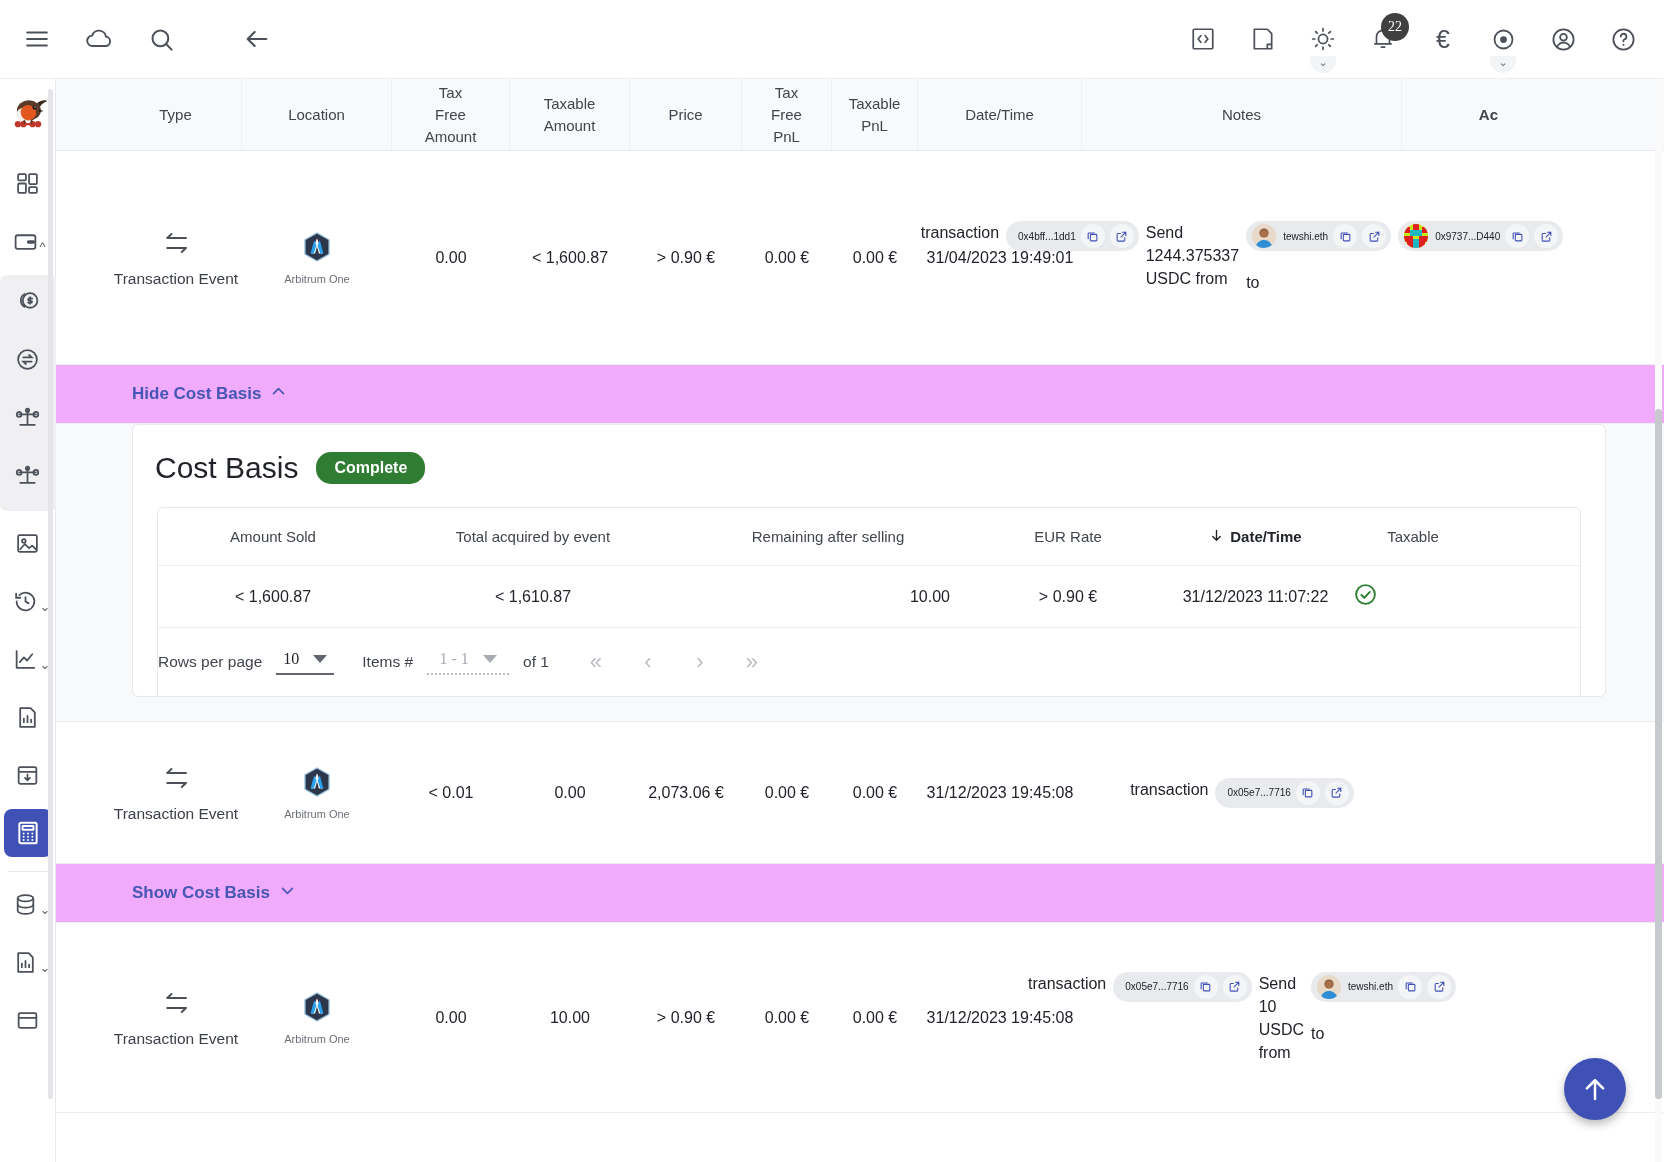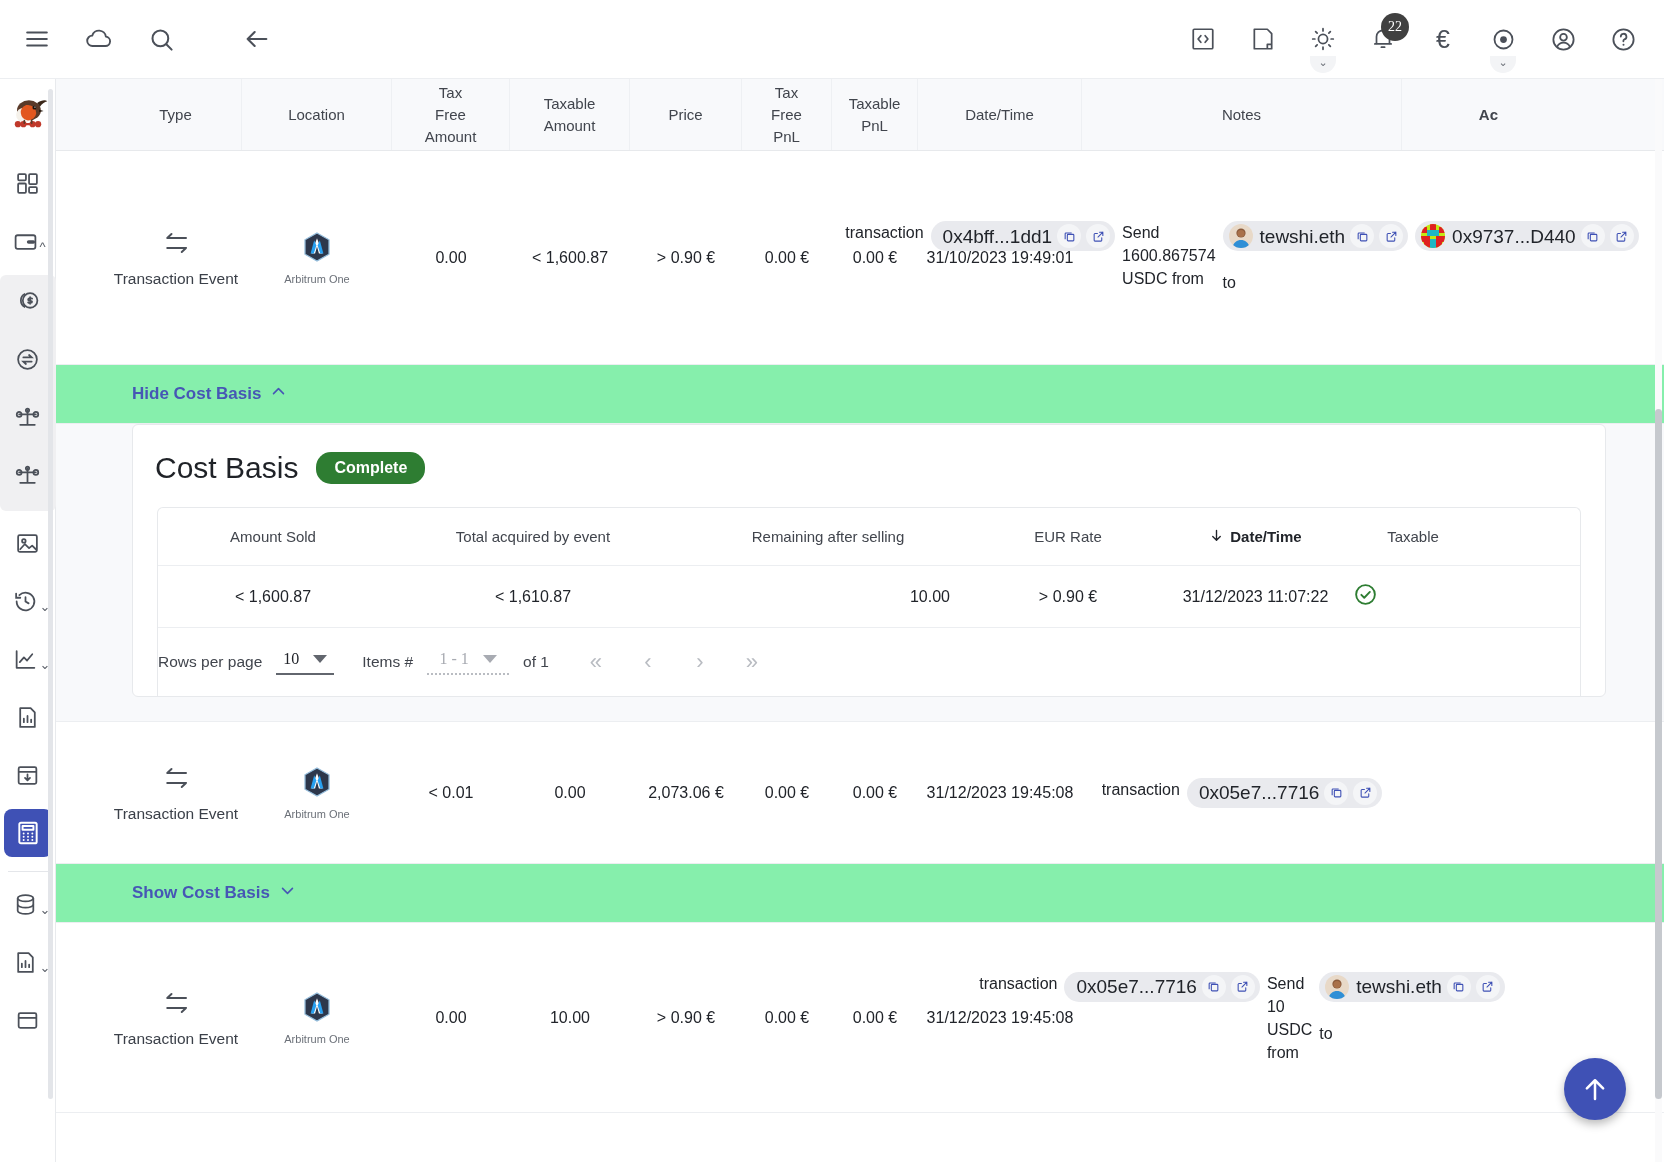--- a/index.html
+++ b/index.html
@@ -93,35 +93,35 @@
   .td-type { flex-direction: column; gap: 8px; color: #3b4049; font-size: 15.5px; }
   .td-loc  { flex-direction: column; gap: 6px; }
   .loc-name { font-size: 11px; color: #6b7078; }
   .td-num { justify-content: center; }
   .td-notes { flex-direction: row; align-items: flex-start; gap: 7px;
               font-size: 16px; color: #21242a; padding: 18px 0; line-height: 23px; }
 
   .chip {
     display: inline-flex; align-items: center; background: #e9eaee;
     border-radius: 16px; height: 30px; padding: 0 5px 0 12px; gap: 5px;
-    font-size: 19px; color: #21242a; cursor: pointer; max-width: 100%;
+    font-size: 10px; color: #21242a; cursor: pointer; max-width: 100%;
   }
   .chip .av { width: 24px; height: 24px; border-radius: 12px; flex: none;
               margin-left: -6px; margin-right: 2px; overflow: hidden; }
   .chip .cbtn {
     width: 24px; height: 24px; border-radius: 12px; background: #f4f5f7;
     display: flex; align-items: center; justify-content: center; color: #3f51b5;
     flex: none;
   }
   .nt-line { display: flex; align-items: center; gap: 20px; flex-wrap: wrap; }
   .nt-text { font-size: 16px; }
 
   
   .collapse-bar {
-    padding: 18px 0 18px 76px; background: #86efac;
+    padding: 18px 0 18px 76px; background: #f0abfc;
     border-bottom: 1px solid #eceef1;
   }
   .collapse-link {
     display: inline-flex; align-items: center; gap: 9px;
     color: #4656b5; font-weight: bold; font-size: 17px; cursor: pointer;
   }
 
   
   .cb-panel-wrap { background: #f8f9fb; padding: 0 58px 24px 76px;
                    border-bottom: 1px solid #eceef1; }
@@ -514,39 +514,39 @@
             <path d="M16.5 11.5 12 28h4l3.2-10z" fill="#28a0f0"></path>
           </svg>
         </span>
         <span class="loc-name">Arbitrum One</span>
       </div>
       <div class="td td-num c-tfa">0.00</div>
       <div class="td td-num c-txa">&lt; 1,600.87</div>
       <div class="td td-num c-price">&gt; 0.90 €</div>
       <div class="td td-num c-tfp">0.00 €</div>
       <div class="td td-num c-tpl">0.00 €</div>
-      <div class="td td-num c-dt">31/10/2023 19:49:01</div>
+      <div class="td td-num c-dt">31/04/2023 19:49:01</div>
       <div class="td td-notes c-notes">
         <span class="nt-text">transaction</span>
         <span class="chip">
           <span>0x4bff...1dd1</span>
           <span class="cbtn">
             <svg width="13" height="13" viewBox="0 0 24 24" fill="none" stroke="currentColor" stroke-width="2">
                 <rect x="8" y="8" width="12" height="12" rx="1.5"></rect>
                 <path d="M16 5.5H5.5A1.5 1.5 0 0 0 4 7v10"></path>
               </svg>
           </span>
           <span class="cbtn">
             <svg width="13" height="13" viewBox="0 0 24 24" fill="none" stroke="currentColor" stroke-width="2" stroke-linecap="round">
                 <path d="M14 4h6v6M20 4 11 13"></path>
                 <path d="M18 14.5V19a1.5 1.5 0 0 1-1.5 1.5h-11A1.5 1.5 0 0 1 4 19V8a1.5 1.5 0 0 1 1.5-1.5H10"></path>
               </svg>
           </span>
         </span>
-        <span class="nt-text" style="max-width:300px">Send 1600.867574 USDC from</span>
+        <span class="nt-text" style="max-width:300px">Send 1244.375337 USDC from</span>
         <span class="nt-line">
           <span class="chip">
             <span class="av">
               <svg viewBox="0 0 24 24" width="24" height="24">
                   <rect width="24" height="24" fill="#e8d9c8"></rect>
                   <circle cx="12" cy="9" r="4.6" fill="#8a5a3b"></circle>
                   <path d="M3 24c1.5-5.5 5-8 9-8s7.5 2.5 9 8z" fill="#2f8fd6"></path>
                   <circle cx="12" cy="9.5" r="3.6" fill="#a9714a"></circle>
                 </svg>
             </span>

